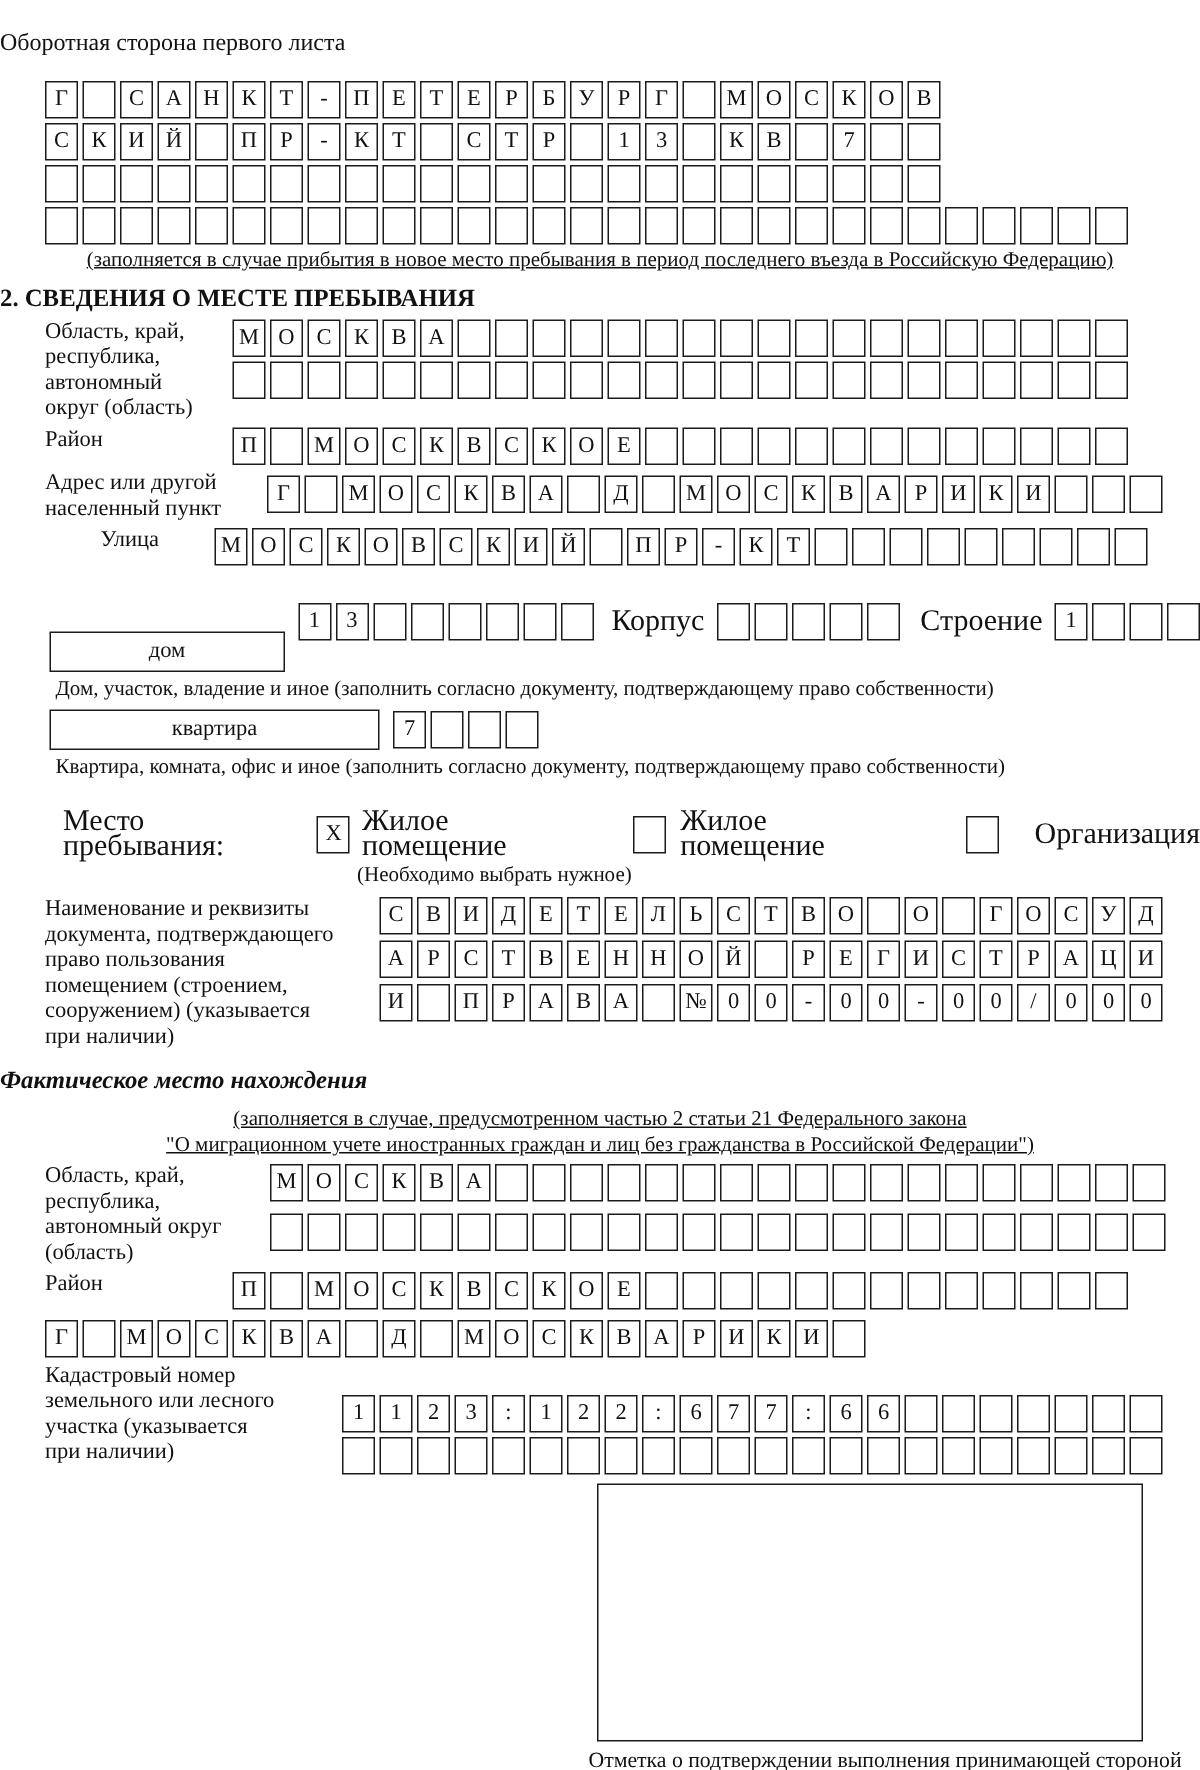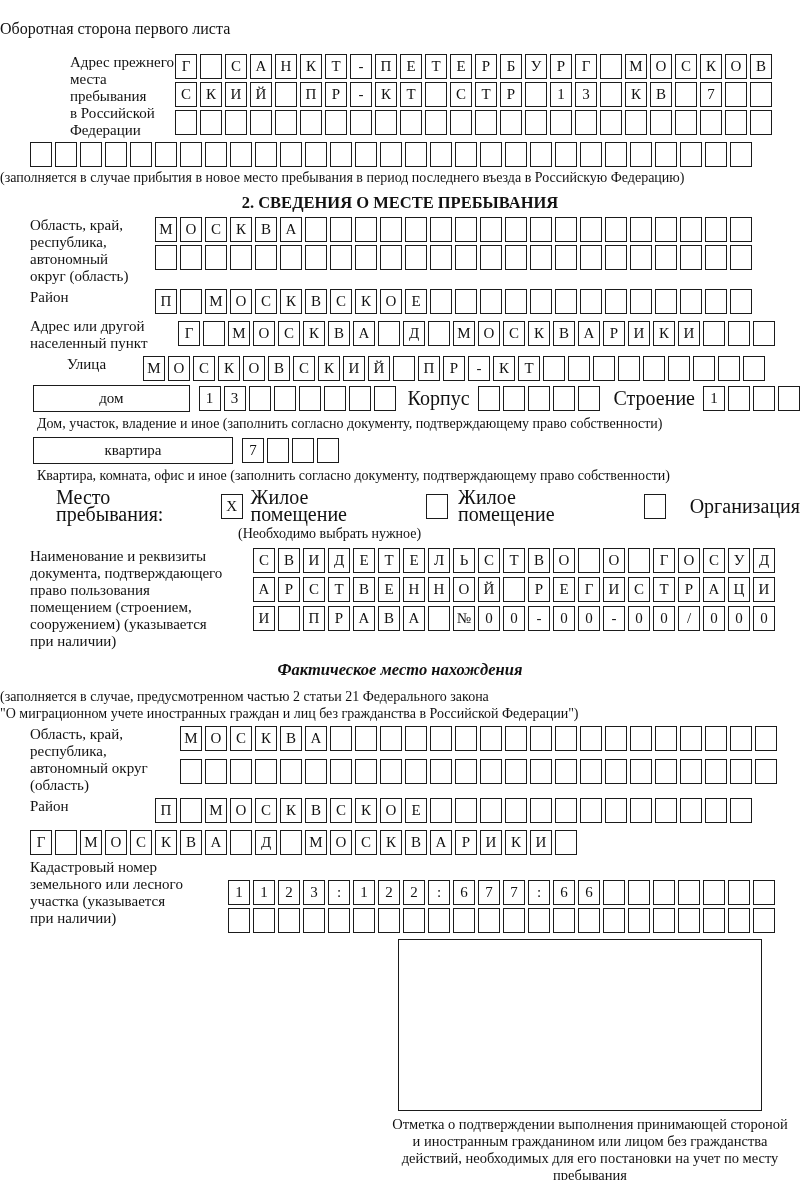--- a/index.html
+++ b/index.html
@@ -9,37 +9,33 @@
   .row { display:flex; align-items:flex-start; padding-left:30px; margin-top:4px; }
   .lbl { font-size:15px; line-height:17px; white-space:pre-line; flex:0 0 auto; }
   .cellrows { display:flex; flex-direction:column; gap:3px; }
   .cellrow { display:flex; gap:3px; }
   .cell { width:22px; height:25px; border:1.6px solid #1b1b1b; display:flex;
     align-items:center; justify-content:center; font-size:15px; flex:0 0 auto;
     background:#fff; }
   .typebox { height:27px; border:1.6px solid #1b1b1b; display:flex; align-items:center;
     justify-content:center; font-size:15px; background:#fff; }
   .note { font-size:14px; line-height:17px; }
-  .center { text-align:left; }
-  .sec-title { text-align:center; font-weight:bold; font-size:16.5px; margin-top:7px; }
+  .center { text-align:center;text-decoration:underline; }
+  .sec-title { text-align:left; font-weight:bold; font-size:16.5px; margin-top:7px; }
   .inline-lbl { font-size:20px; line-height:17px; padding-top:4px; }
   .mt2 { margin-top:2px; } .mt6 { margin-top:6px; }
   #stamp-box { margin:6px 0 0 398px; width:364px; height:172px; border:1.6px solid #1b1b1b; }
   #stamp-note { margin:5px 0 0 390px; width:400px; font-size:14.5px; line-height:17px; text-align:center; }
 </style>
 </head>
 <body>
 
 <div class="corner">Оборотная сторона первого листа</div>
 
 <div class="row" style="margin-top:16px;">
-  <div class="lbl" style="width:145px; padding-left:40px;">Адрес прежнего
-места пребывания
-в Российской
-Федерации</div>
   <div class="cellrows">
     <div class="cellrow">
         <span class="cell">Г</span>
         <span class="cell"></span>
         <span class="cell">С</span>
         <span class="cell">А</span>
         <span class="cell">Н</span>
         <span class="cell">К</span>
         <span class="cell">Т</span>
         <span class="cell">-</span>
@@ -298,21 +294,21 @@
       <span class="cell"></span>
       <span class="cell"></span>
       <span class="cell"></span>
       <span class="cell"></span>
       <span class="cell"></span>
       <span class="cell"></span>
     </div>
 </div>
 
 <div class="row" style="padding-left:33px; align-items:center;">
-  <div class="typebox" style="width:183px; margin-right:9px;">дом</div>
+  <div class="typebox" style="width:183px; margin-right:9px;margin-top:40px;">дом</div>
   <div class="cellrow">
       <span class="cell">1</span>
       <span class="cell">3</span>
       <span class="cell"></span>
       <span class="cell"></span>
       <span class="cell"></span>
       <span class="cell"></span>
       <span class="cell"></span>
       <span class="cell"></span>
     </div>
@@ -328,31 +324,31 @@
   <div class="cellrow">
       <span class="cell">1</span>
       <span class="cell"></span>
       <span class="cell"></span>
       <span class="cell"></span>
     </div>
 </div>
 <div class="note" style="padding-left:37px; margin-top:3px;">Дом, участок, владение и иное (заполнить согласно документу, подтверждающему право собственности)</div>
 
 <div class="row" style="padding-left:33px; align-items:center; margin-top:5px;">
-  <div class="typebox" style="width:200px; margin-right:9px;">квартира</div>
+  <div class="typebox" style="width:220px; margin-right:9px;">квартира</div>
   <div class="cellrow">
       <span class="cell">7</span>
       <span class="cell"></span>
       <span class="cell"></span>
       <span class="cell"></span>
     </div>
 </div>
 <div class="note" style="padding-left:37px; margin-top:3px;">Квартира, комната, офис и иное (заполнить согласно документу, подтверждающему право собственности)</div>
 
-<div class="row" style="padding-left:56px; align-items:center; margin-top:5px;">
+<div class="row" style="padding-left:42px; align-items:center; margin-top:19px;">
   <div class="inline-lbl" style="padding-top:0;">Место пребывания:</div>
   <div class="cellrow" style="margin-left:10px;">
       <span class="cell">X</span>
     </div>
   <div class="inline-lbl" style="padding-top:0; margin-left:8px;">Жилое помещение</div>
   <div class="cellrow" style="margin-left:28px;">
       <span class="cell"></span>
     </div>
   <div class="inline-lbl" style="padding-top:0; margin-left:10px;">Жилое помещение</div>
   <div class="cellrow" style="margin-left:38px;">

